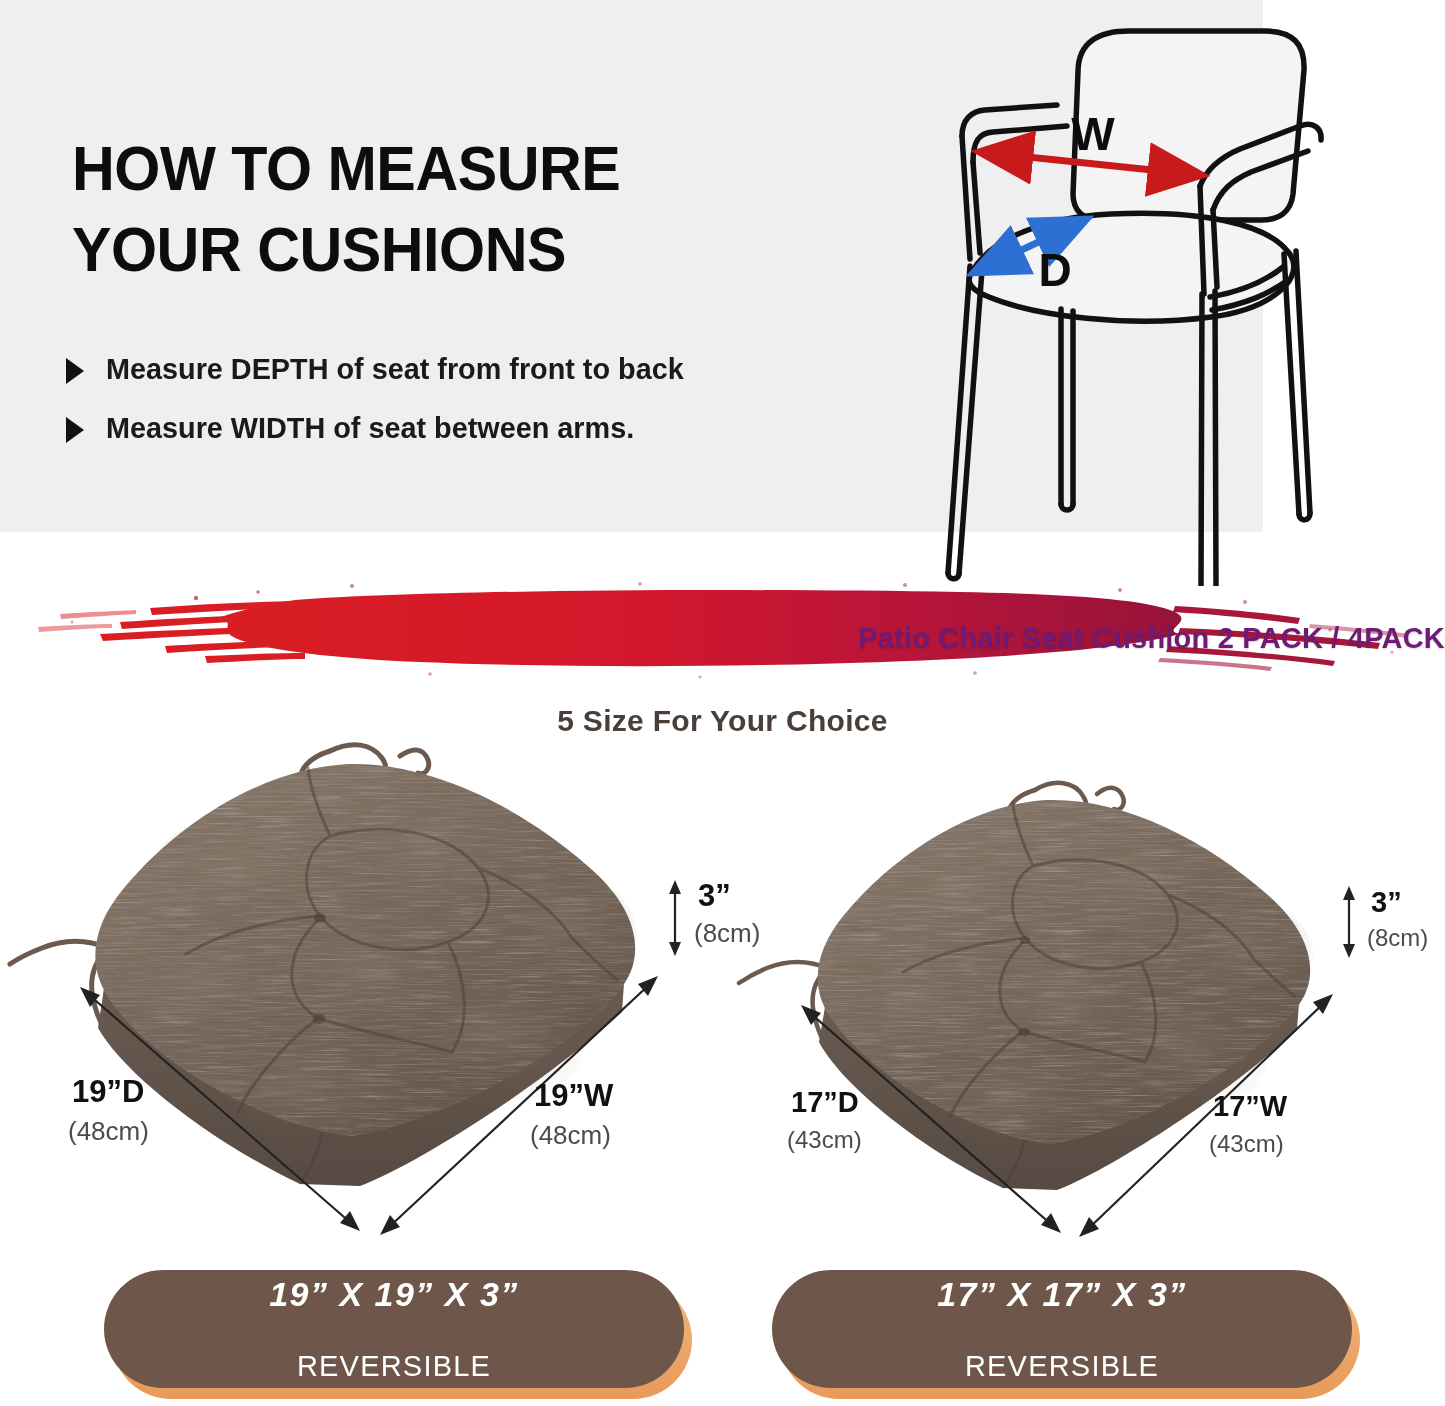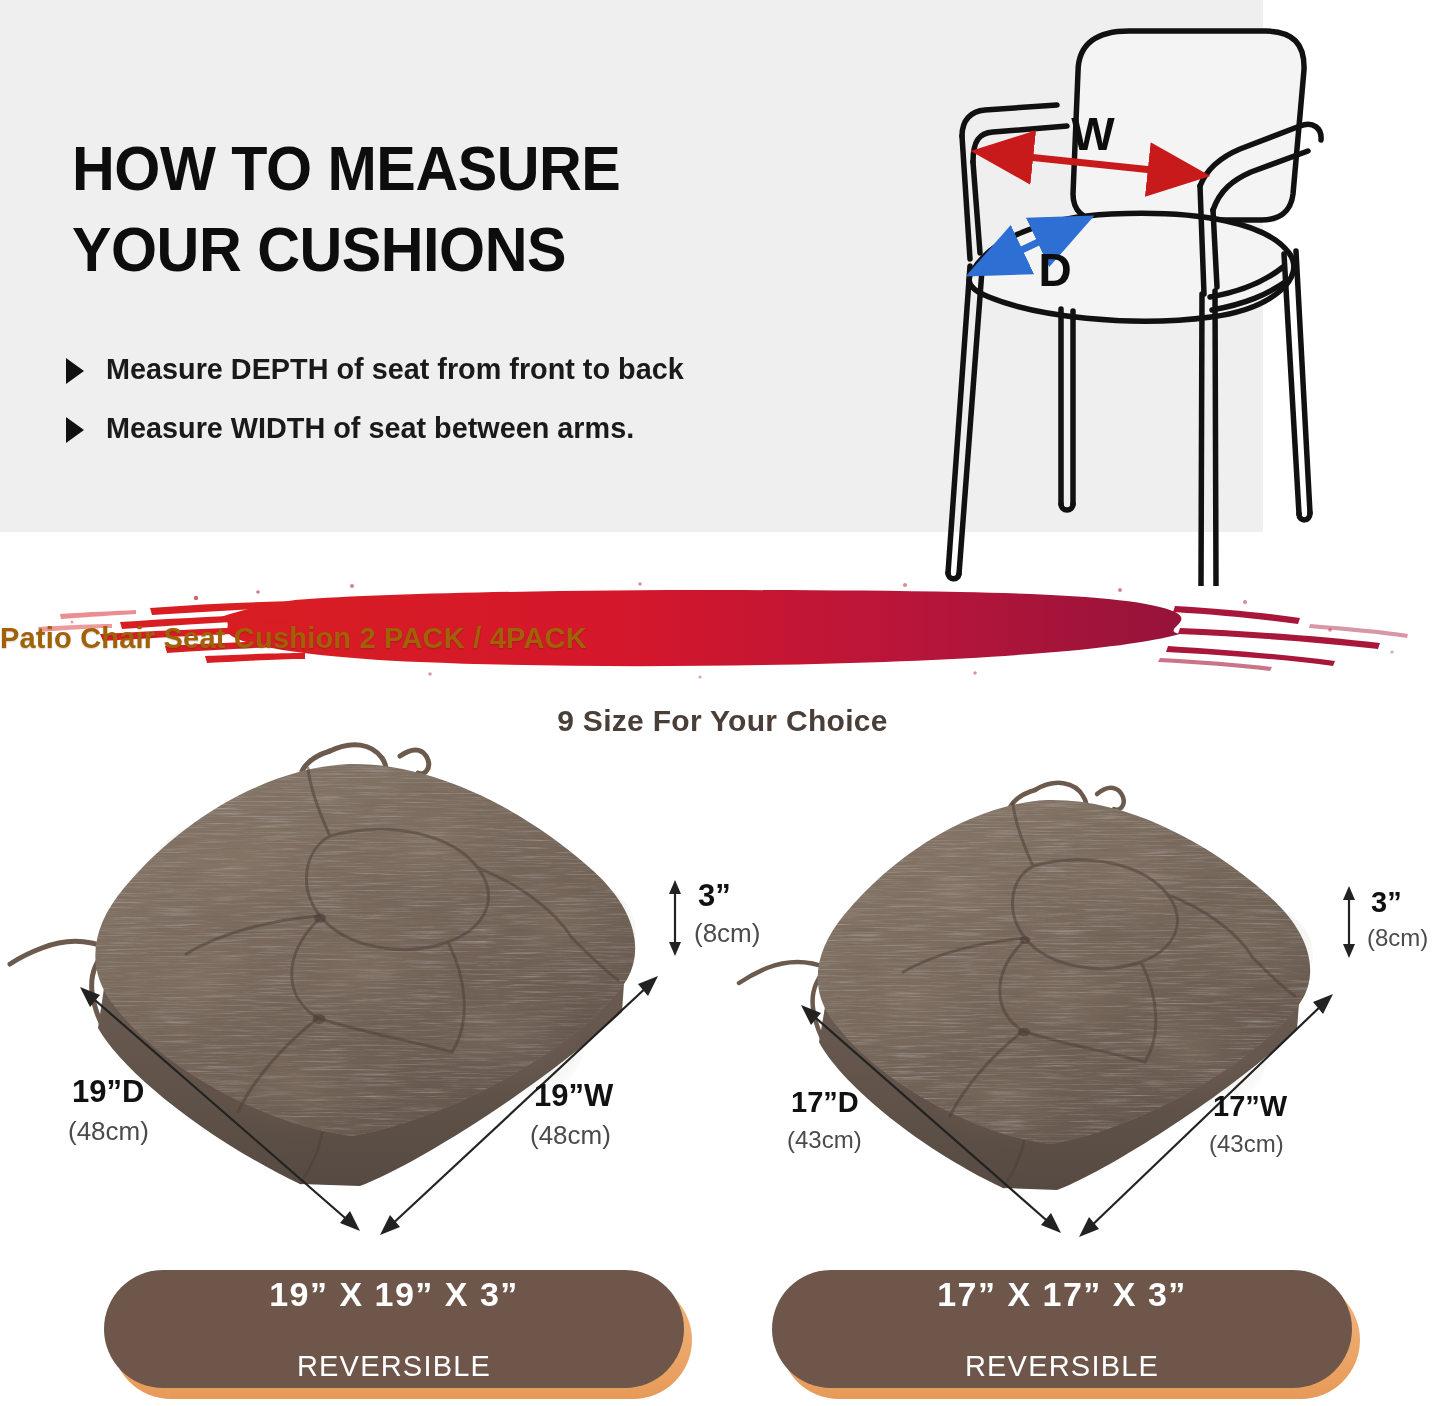--- a/index.html
+++ b/index.html
@@ -46,21 +46,21 @@
   #chair-diagram svg{ display:block; width:100%; height:100%; }
   .chair-line{ fill:#f4f4f4; stroke:#111; stroke-width:5.5; stroke-linejoin:round; stroke-linecap:round; }
   .chair-line-nf{ fill:none; stroke:#111; stroke-width:5.5; stroke-linejoin:round; stroke-linecap:round; }
   .dim-label{ font-family:"Liberation Sans", sans-serif; font-weight:bold; font-size:46px; fill:#0d0d0d; }
 
   
   #banner-wrap{ position:absolute; left:0; top:578px; width:1445px; height:110px; }
   #banner-wrap svg{ display:block; width:100%; height:100%; }
   #banner-text{
     position:absolute; left:0; top:622px; width:1445px;
-    text-align:left; color:#a16207; font-weight:bold; font-size:29px;
+    text-align:right; color:#701a75; font-weight:bold; font-size:29px;
     letter-spacing:0.2px; text-shadow:0 1px 2px rgba(0,0,0,.18);
     pointer-events:none;
   }
 
   #subtitle{
     position:absolute; left:0; top:704px; width:1445px;
     text-align:center; color:#4a3f38; font-weight:bold; font-size:30px;
     letter-spacing:0.3px;
   }
 
@@ -85,21 +85,21 @@
     color:#ffffff; line-height:1.08;
   }
   .pill-shadow{
     position:absolute; border-radius:999px;
     background:linear-gradient(180deg,#f0b782 0%,#e79a58 100%);
   }
   #pill-left-shadow{ left:112px; top:1281px; width:580px; height:118px; }
   #pill-left{ left:104px; top:1270px; width:580px; height:118px; }
   #pill-right-shadow{ left:780px; top:1281px; width:580px; height:118px; }
   #pill-right{ left:772px; top:1270px; width:580px; height:118px; }
-  .pill-size{ font-size:34px; font-weight:bold; letter-spacing:1.5px; margin-bottom:6px; }
+  .pill-size{ font-size:34px; font-weight:bold; letter-spacing:1.5px; margin-bottom:6px;font-style:italic; }
   .pill-sub{ font-size:29px; font-weight:normal; letter-spacing:1.2px;margin-top:32px; }
 </style>
 </head>
 <body>
 
 <div id="top-section">
 
   <div id="headline">
     <div>HOW TO MEASURE</div>
     <div>YOUR CUSHIONS</div>
@@ -224,21 +224,21 @@
       <circle cx="118" cy="58" r="1.7" fill="#d81e23" opacity=".5"></circle>
       <circle cx="72" cy="44" r="1.5" fill="#d81e23" opacity=".45"></circle>
       <circle cx="430" cy="96" r="1.8" fill="#b01e2c" opacity=".45"></circle>
       <circle cx="700" cy="99" r="1.6" fill="#a8173a" opacity=".4"></circle>
       <circle cx="975" cy="95" r="1.8" fill="#a8173a" opacity=".45"></circle>
     </g>
   </svg>
 </div>
 <div id="banner-text">Patio Chair Seat Cushion 2 PACK / 4PACK</div>
 
-<div id="subtitle">9 Size For Your Choice</div>
+<div id="subtitle">5 Size For Your Choice</div>
 
 <div class="cushion-panel" id="panel-left">
   <svg viewBox="0 0 730 540" xmlns="http://www.w3.org/2000/svg">
     <defs>
       <linearGradient id="fabL" x1="0.1" y1="0" x2="0.85" y2="1">
         <stop offset="0%" stop-color="#8a7a6c"></stop>
         <stop offset="38%" stop-color="#7c6c5f"></stop>
         <stop offset="72%" stop-color="#6f6054"></stop>
         <stop offset="100%" stop-color="#60524a"></stop>
       </linearGradient>

